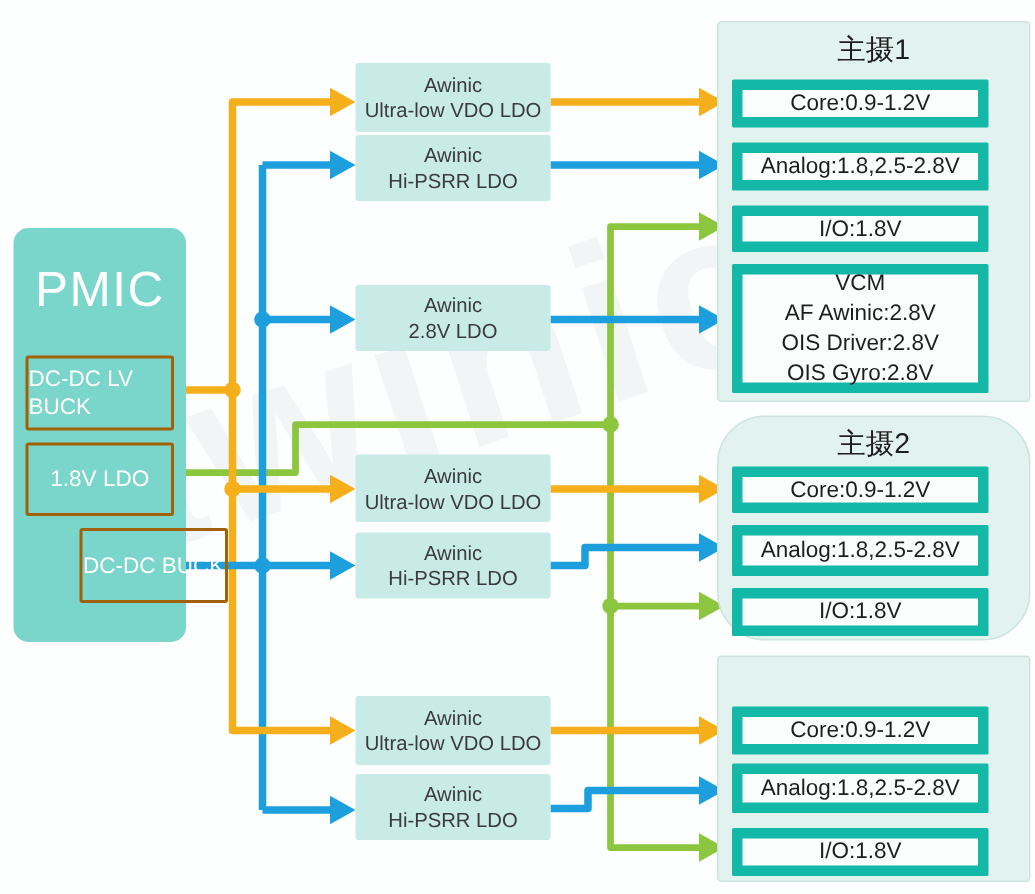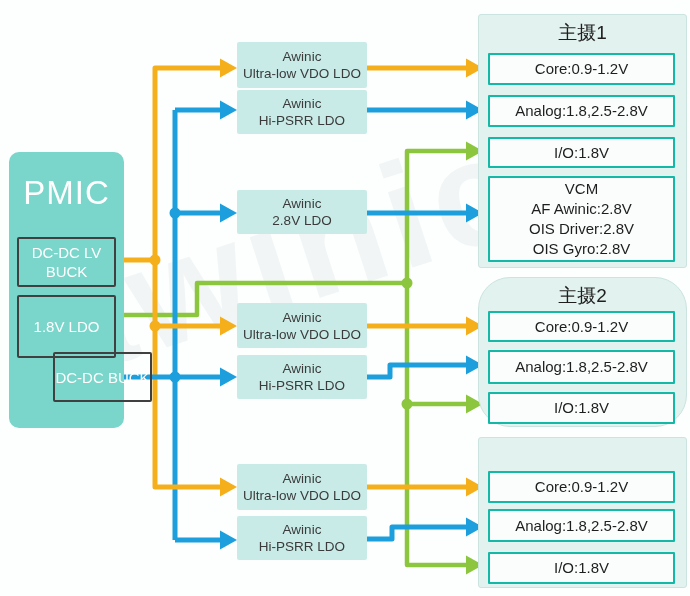--- a/index.html
+++ b/index.html
@@ -35,41 +35,41 @@
   .pmic{
     position:absolute;left:9px;top:152px;width:115px;height:276px;
     background:var(--c-teal);border-radius:10px;
   }
   .pmic-title{
     position:absolute;left:0;top:22px;width:100%;text-align:center;
     color:#ffffff;font-size:33px;font-weight:500;letter-spacing:1px;
   }
   .pmic-sub{
     position:absolute;left:8px;width:99px;
-    border:2px solid #404040;border-radius:2px;
-    display:flex;align-items:center;justify-content:center;text-align:center;
+    border:2px solid #a16207;border-radius:2px;
+    display:flex;align-items:center;justify-content:center;text-align:left;
     color:#ffffff;font-size:15px;font-weight:500;line-height:19px;
   }
   .ldo{
     position:absolute;left:237px;width:130px;
     background:var(--c-ldo);border-radius:2px;
     display:flex;flex-direction:column;align-items:center;justify-content:center;
     color:#3B3B3B;font-size:13.5px;line-height:17px;text-align:center;
   }
   .panel{
     position:absolute;left:478px;width:209px;
     background:var(--c-panel);border:1px solid #CBE4DF;border-radius:3px;
   }
   .panel-title{
     position:absolute;left:0;top:5px;width:100%;text-align:center;
     color:var(--c-ink);font-size:19px;font-weight:500;
   }
   .rail{
-    position:absolute;left:9px;width:187px;
-    background:#FBFDFD;border:2px solid #14b8a6;border-radius:1px;
+    position:absolute;left:9px;width:171px;
+    background:#FBFDFD;border:7px solid #14b8a6;border-radius:1px;
     display:flex;flex-direction:column;align-items:center;justify-content:center;
     color:var(--c-ink);font-size:15px;line-height:20px;text-align:center;
   }
 </style>
 </head>
 <body>
 
 <div class="stage">
 
   <div class="watermark">awinic</div>
@@ -126,21 +126,21 @@
       <circle class="d-b" cx="175" cy="213" r="5.5"></circle>
       <circle class="d-b" cx="175" cy="377" r="5.5"></circle>
     </g>
   </svg>
 
   <div class="pmic">
     <div class="pmic-title">PMIC</div>
     <div class="pmic-sub" style="top:85px;height:50px;">
       <span>DC-DC LV BUCK</span>
     </div>
-    <div class="pmic-sub" style="top:143px;height:63px;">
+    <div class="pmic-sub" style="top:143px;height:49px;">
       <span>1.8V LDO</span>
     </div>
     <div class="pmic-sub" style="top:200px;height:50px;margin-left:36px;">
       <span>DC-DC BUCK</span>
     </div>
   </div>
 
   <div class="ldo" style="top:42px;height:46px;">
     <div>Awinic</div>
     <div>Ultra-low VDO LDO</div>

